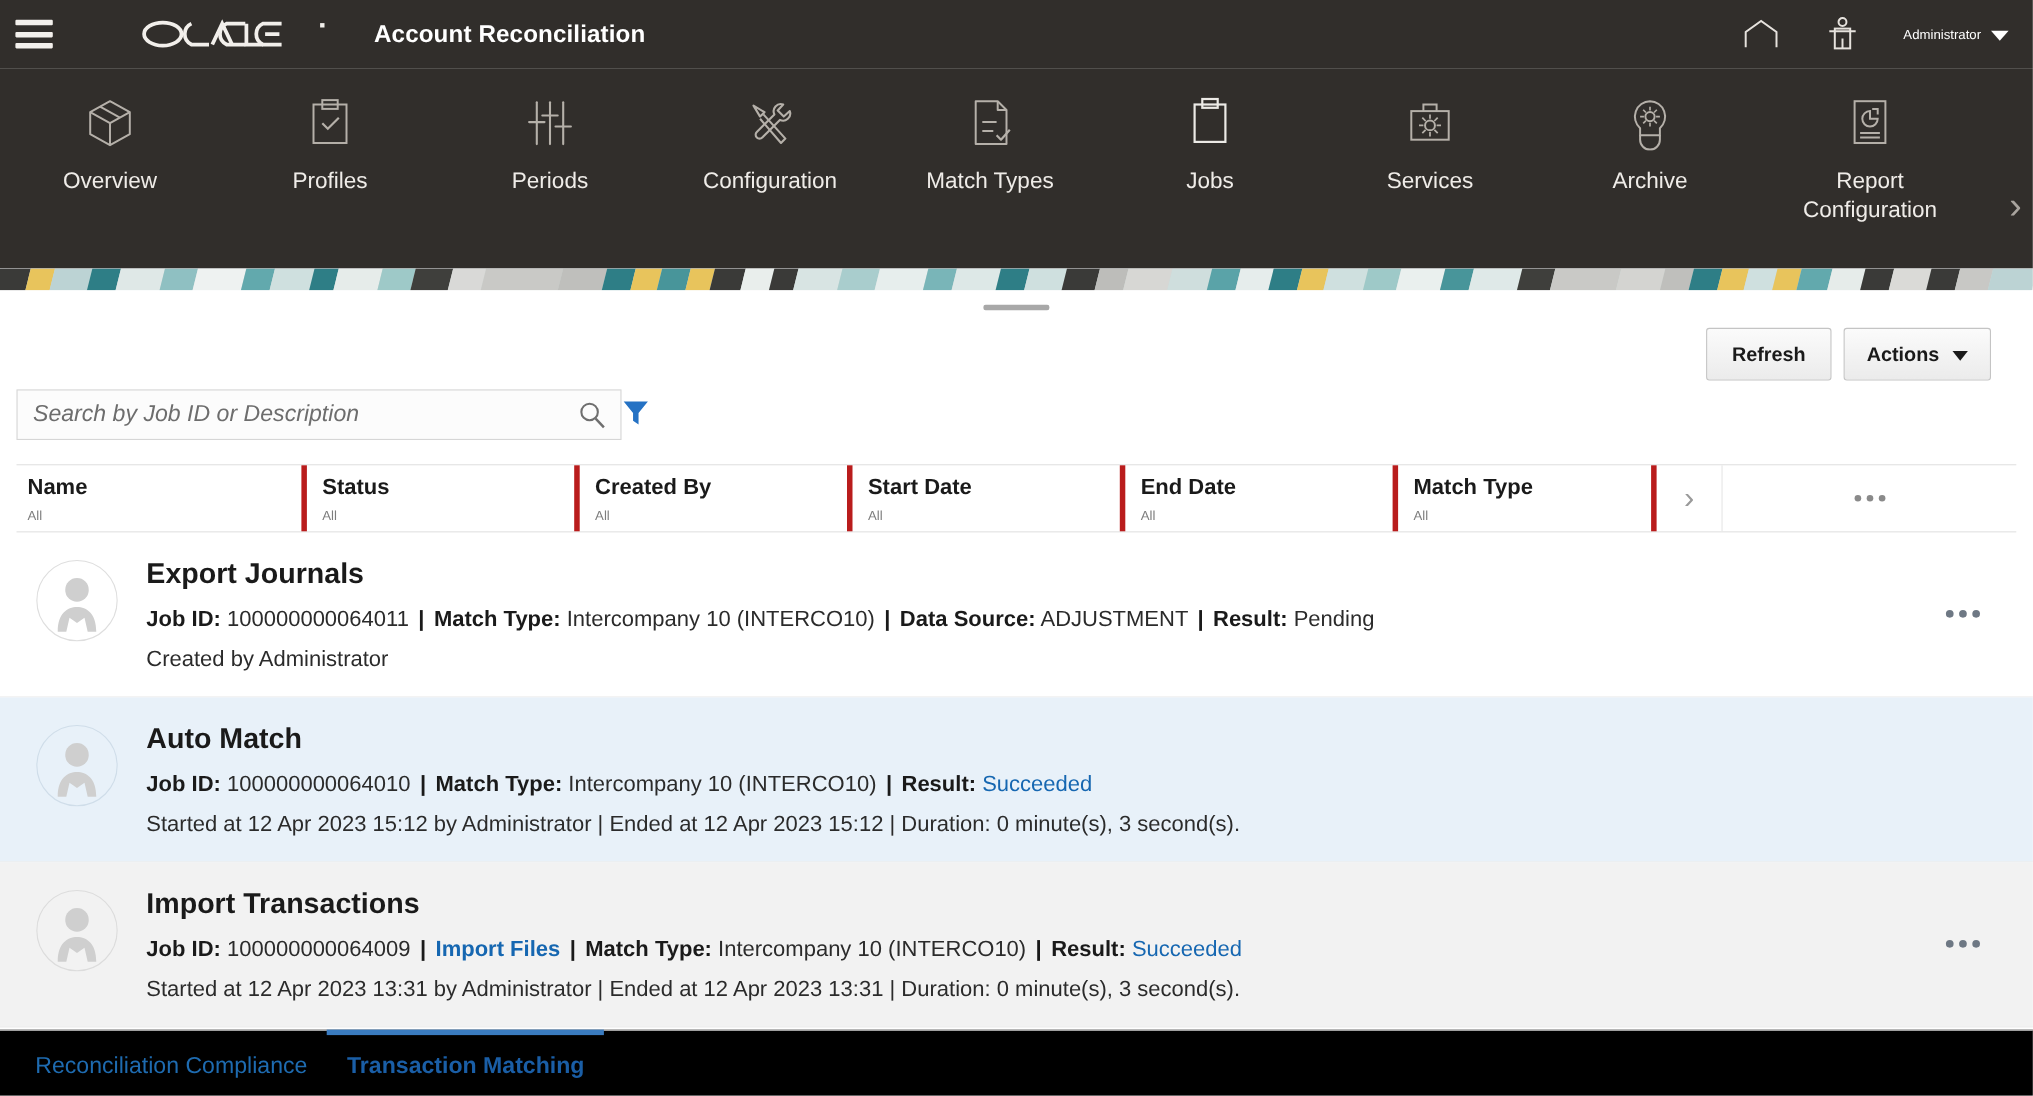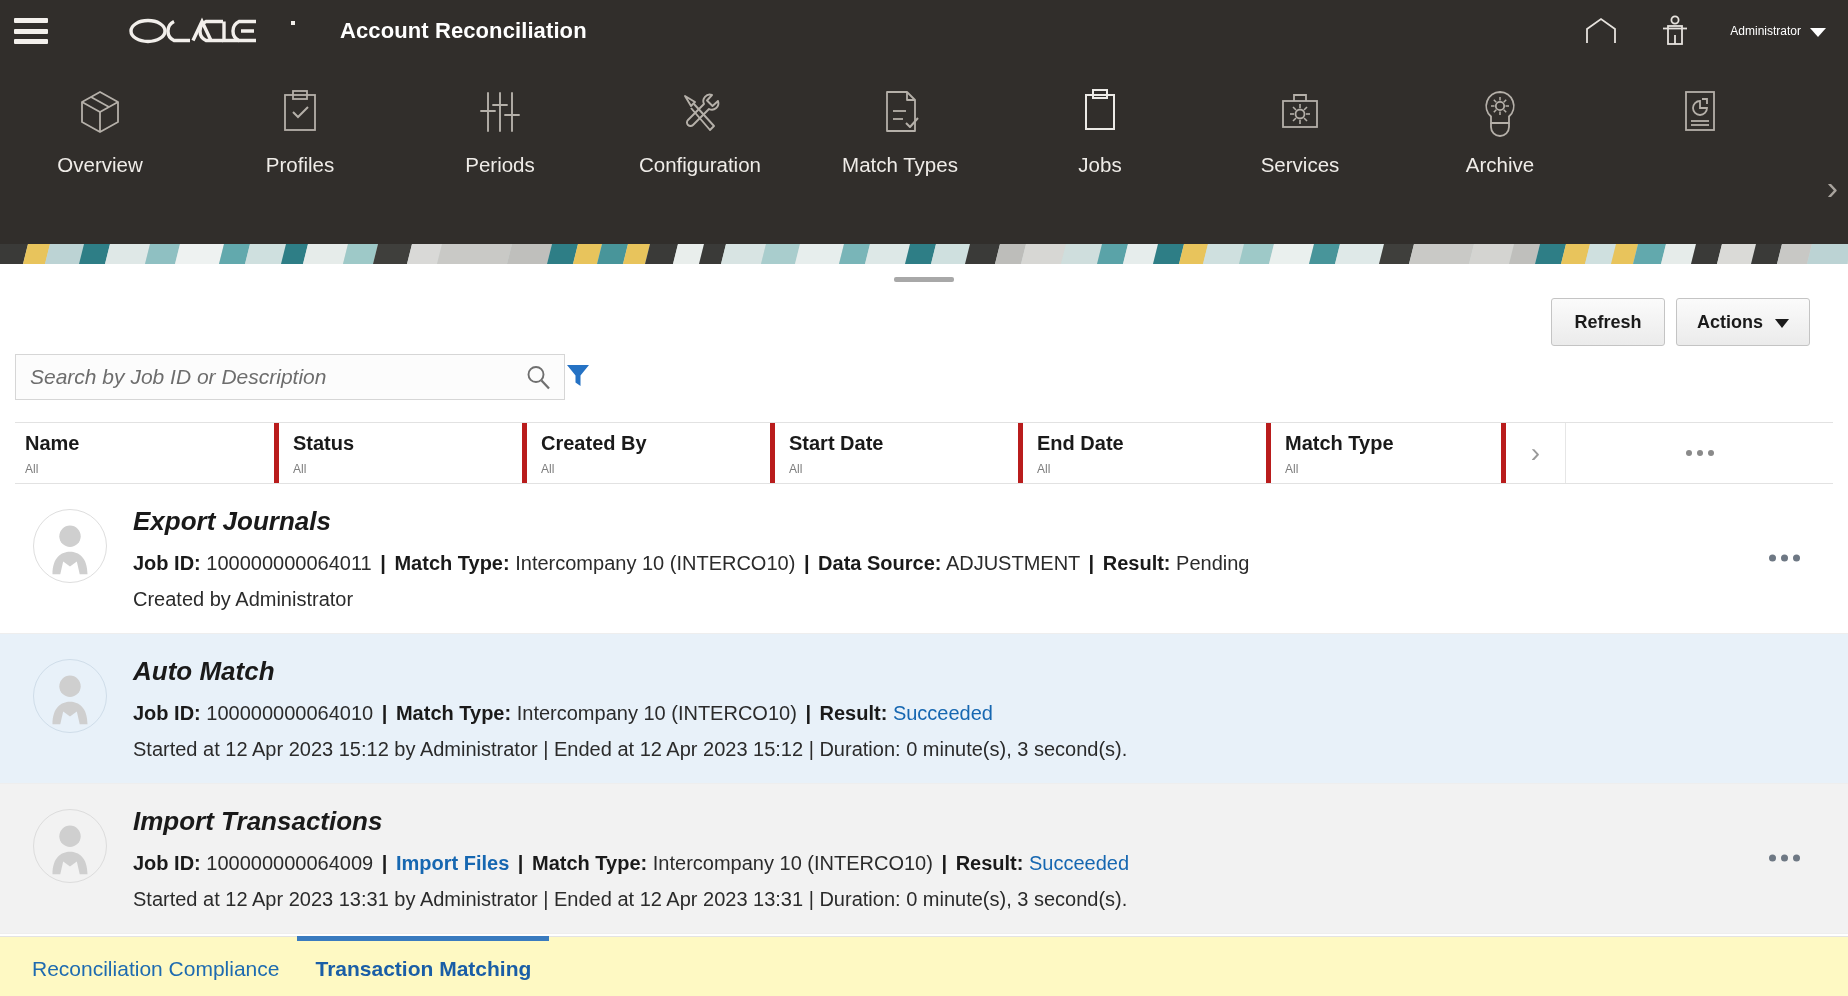--- a/index.html
+++ b/index.html
@@ -206,21 +206,20 @@
     overflow: hidden;
     flex-shrink: 0;
   }
   .job-row.alt-blue .avatar { background: #e8f1f9; border-color: #cfdde9; }
   .job-row.alt-grey .avatar { background: #f2f2f2; border-color: #dcdcdc; }
   .job-body { margin-left: 26px; flex: 1; padding-top: 1px;}
   .job-name {
     font-size: 26px; font-weight: bold; color: #1a1a1a;
     line-height: 1.1; margin-bottom: 13px;
     cursor: pointer;
-    font-style: italic;
   }
   .job-meta {
     font-size: 20px; color: #2b2b2b; line-height: 1.42;
     margin-bottom: 8px;
   }
   .job-meta b { font-weight: bold; color: #1a1a1a; }
   .job-meta .sep { color: #1a1a1a; font-weight: bold; padding: 0 3px; }
   .job-meta a { color: #1667b1; text-decoration: none; cursor: pointer; }
   .job-meta .link-bold { color: #1667b1; font-weight: bold; cursor: pointer; }
   .job-sub { font-size: 20px; color: #2b2b2b; line-height: 1.4; }
@@ -228,21 +227,21 @@
     position: absolute; right: 38px; top: 50%;
     transform: translateY(-50%);
     padding: 10px; cursor: pointer;
   }
   .row-menu .dots i { width: 7px; height: 7px; background: #6e7884; }
 
   
   .bottom-tabs {
     position: absolute; bottom: 0; left: 0;
     width: 1848px; height: 60px;
-    background: #fef9c3;
+    background: #000000;
     border-top: 1px solid #e3e3e3;
     display: flex; align-items: stretch;
     padding-left: 14px;
   }
   .btab {
     display: flex; align-items: center;
     padding: 0 18px;
     font-size: 21px; color: #1e6bb0;
     border-top: 5px solid transparent;
     margin-top: -1px;
@@ -437,20 +436,21 @@
       <svg width="50" height="50" viewBox="0 0 50 50" aria-hidden="true">
         <g fill="none" stroke="#b5b0a9" stroke-width="1.8">
           <rect x="11" y="5" width="28" height="38"></rect>
           <path d="M25 14 a7 7 0 1 0 7 7 L25 21 Z"></path>
           <path d="M27 12 L32 12 L32 17"></path>
           <line x1="16" y1="34" x2="34" y2="34"></line>
           <line x1="16" y1="38" x2="34" y2="38"></line>
         </g>
       </svg>
     </div>
+    <div class="nav-label">Report Configuration</div>
   </div>
 
   <div class="nav-chevron">›</div>
 </div>
 
 <div class="deco-band">
   <svg width="1848" height="20" viewBox="0 0 1848 20" preserveAspectRatio="none" aria-hidden="true">
     <rect width="1848" height="20" fill="#cfd9d6"></rect>
     <g>
       <rect x="0" y="-6" width="28" height="34" fill="#3a3a38" transform="skewX(-14)"></rect>

